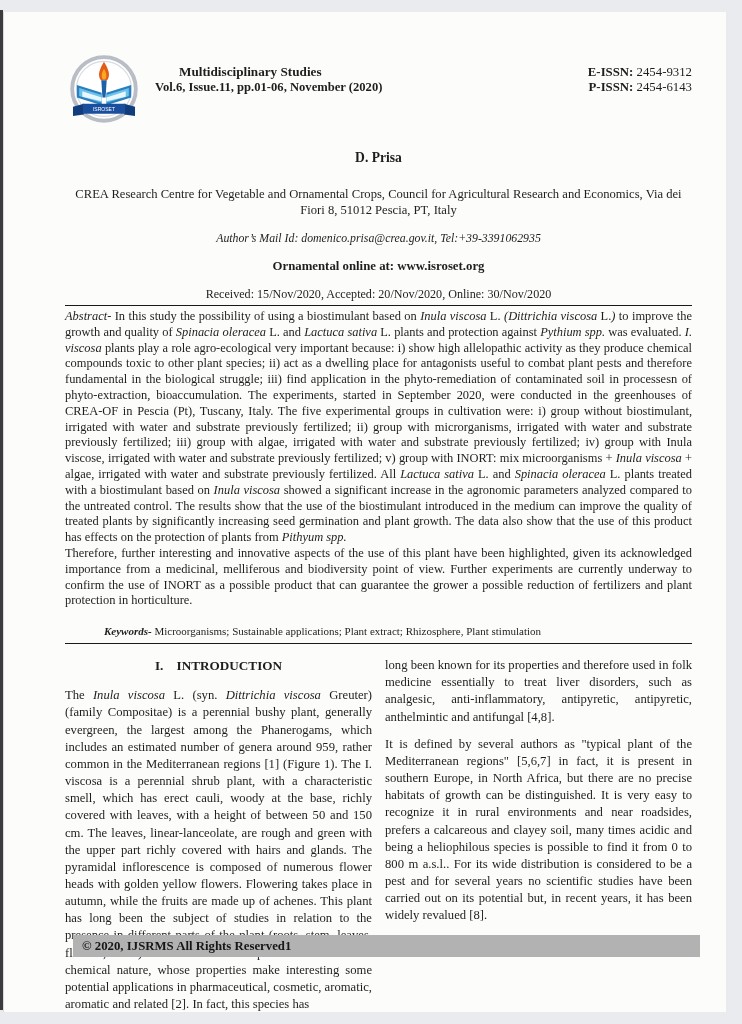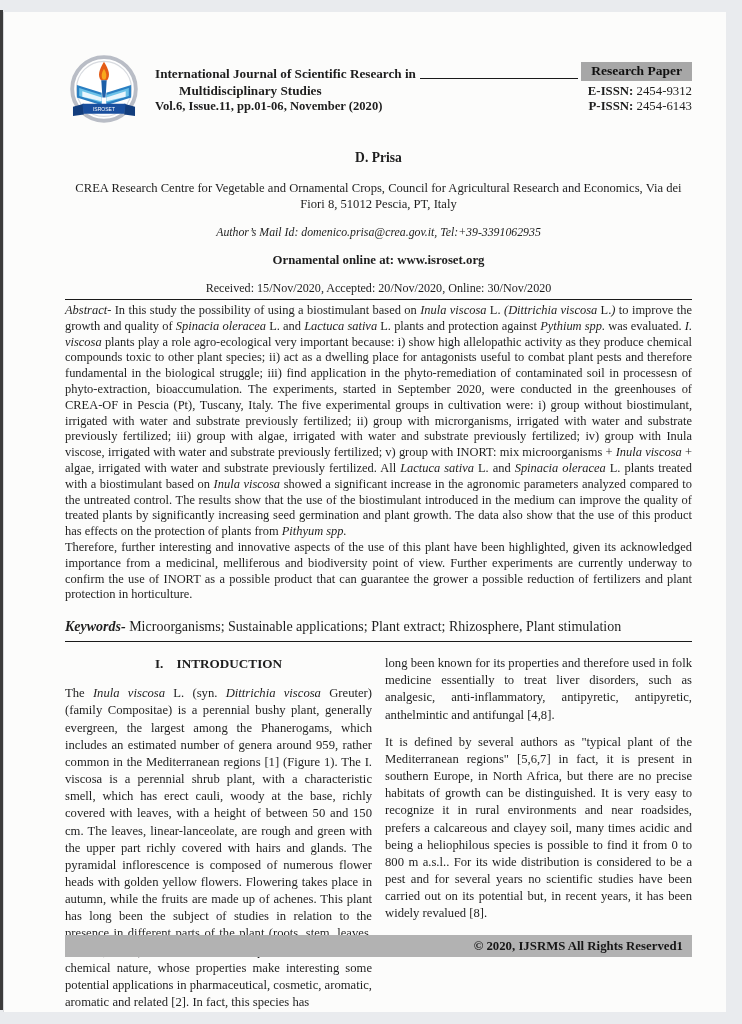--- a/index.html
+++ b/index.html
@@ -30,44 +30,44 @@
   .hrow2,.hrow3{display:flex;justify-content:space-between;align-items:baseline;}
   .hrow2{margin-top:2px;margin-left:24px;}
   .bold{font-weight:bold;}
   .issn{font-size:12.8px;text-align:center;}
   .issn .num{font-weight:normal;}
   .vol-line{font-size:12.6px;font-weight:bold;}
 
   
   .paper-title{margin-top:24px;text-align:center;font-weight:bold;font-size:17.6px;line-height:23px;padding:0 4px;}
   .author{margin-top:16px;text-align:center;font-weight:bold;font-size:13.6px;}
-  .affiliation{margin-top:14px;text-align:center;font-size:12.6px;line-height:16px;padding:0 10px;}
+  .affiliation{margin-top:20px;text-align:center;font-size:12.6px;line-height:16px;padding:0 10px;}
   .mail-line{margin-top:13px;text-align:center;font-style:italic;font-size:11.8px;}
   .available{margin-top:13px;text-align:center;font-weight:bold;font-size:12.8px;}
   .dates{margin-top:13px;text-align:center;font-size:12.1px;}
   .rule{border:none;border-top:1.7px solid #1a1a1a;margin:3px 0 0 0;}
 
   
   .abstract{margin-top:3px;text-align:justify;font-size:12.45px;line-height:15.8px;}
   .abstract .lbl{font-weight:normal;font-style:italic;}
-  .keywords{margin-top:16px;text-align:justify;font-size:14px;}
+  .keywords{margin-top:16px;text-align:justify;font-size:11px;margin-left:39px;}
   .keywords .lbl{font-weight:bold;font-style:italic;}
   .rule2{border:none;border-top:1.7px solid #1a1a1a;margin:6px 0 0 0;}
 
   
   .cols{display:flex;gap:13px;margin-top:13px;}
   .col{flex:1;text-align:justify;font-size:12.65px;line-height:17.15px;}
   .sec-heading{text-align:center;font-weight:bold;font-size:13.2px;margin-bottom:13px;}
   .col p{margin:0 0 10px 0;}
   .col p:last-child{margin-bottom:0;}
 
   
   .footer-bar{
-    position:absolute;left:62px;top:923px;width:627px;height:22px;
-    background:#b2b2b2;display:flex;justify-content:flex-end;align-items:center;
+    position:absolute;left:70px;top:923px;width:627px;height:22px;
+    background:#b2b2b2;display:flex;justify-content:flex-start;align-items:center;
     font-weight:bold;font-size:12.8px;padding:0 9px;box-sizing:border-box;color:#161616;
   }
   i{font-style:italic;}
 </style>
 </head>
 <body>
 
 <div class="photo-edge-left"></div>
 
 <div class="sheet">
@@ -91,25 +91,20 @@
           <path d="M22 48 L47 56 L47 61 L22 55 Z" fill="#ffffff" opacity="0.85"></path>
           <path d="M78 48 L53 56 L53 61 L78 55 Z" fill="#ffffff" opacity="0.85"></path>
 
           <path d="M10 68 L24 64 L24 78 L10 80 Z" fill="#123d7d"></path>
           <path d="M90 68 L76 64 L76 78 L90 80 Z" fill="#123d7d"></path>
           <path d="M22 64 L78 64 L76 77 L24 77 Z" fill="#1a4f9e"></path>
           <text x="50" y="73.5" text-anchor="middle" font-size="6.5" fill="#ffffff" font-family="Liberation Sans, sans-serif">ISROSET</text>
         </svg>
       </div>
       <div class="header-text">
-        <div class="hrow1">
-          <span class="journal-name">International Journal of Scientific Research in</span>
-          <span class="underline-fill"></span>
-          <span class="badge">Research Paper</span>
-        </div>
         <div class="hrow2">
           <span class="journal-name">Multidisciplinary Studies</span>
           <span class="issn"><span class="bold">E-ISSN:</span> <span class="num">2454-9312</span></span>
         </div>
         <div class="hrow3">
           <span class="vol-line">Vol.6, Issue.11, pp.01-06, November (2020)</span>
           <span class="issn"><span class="bold">P-ISSN:</span> <span class="num">2454-6143</span></span>
         </div>
       </div>
     </div>

